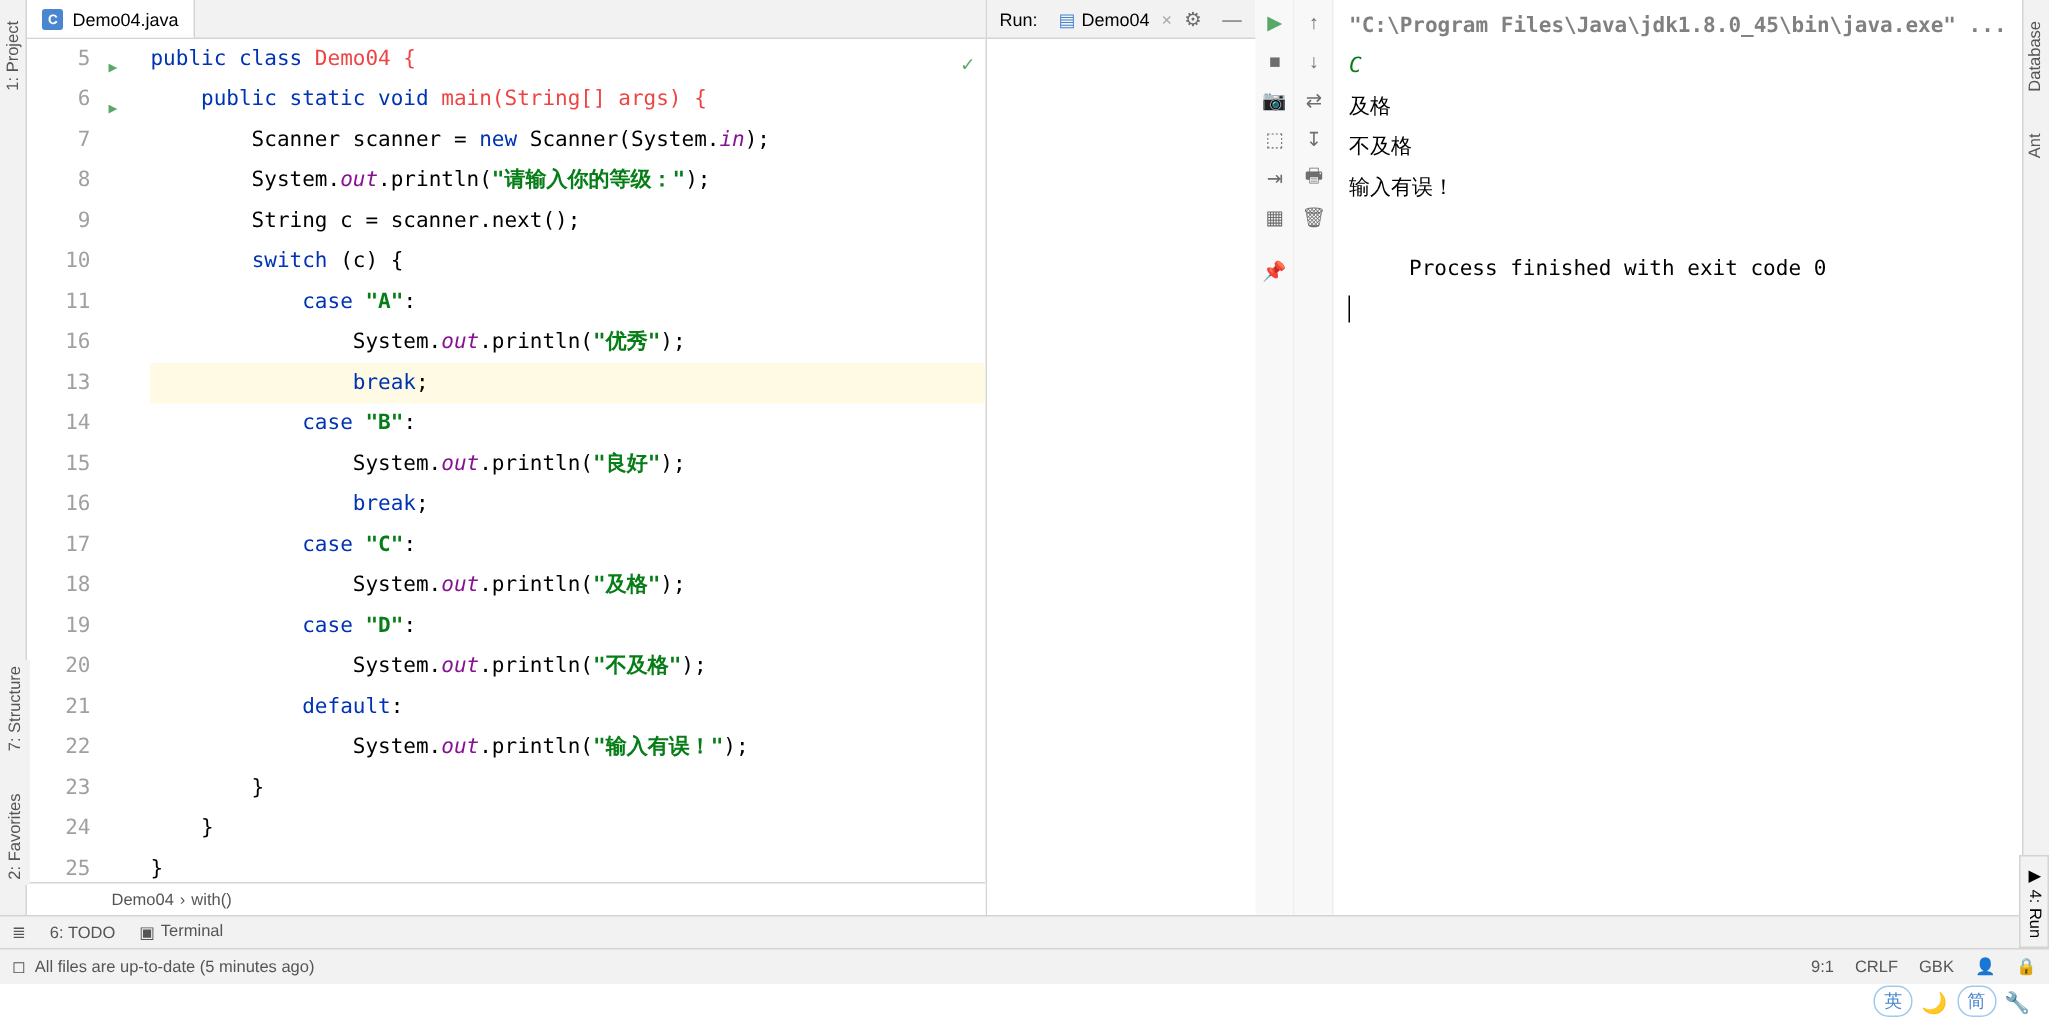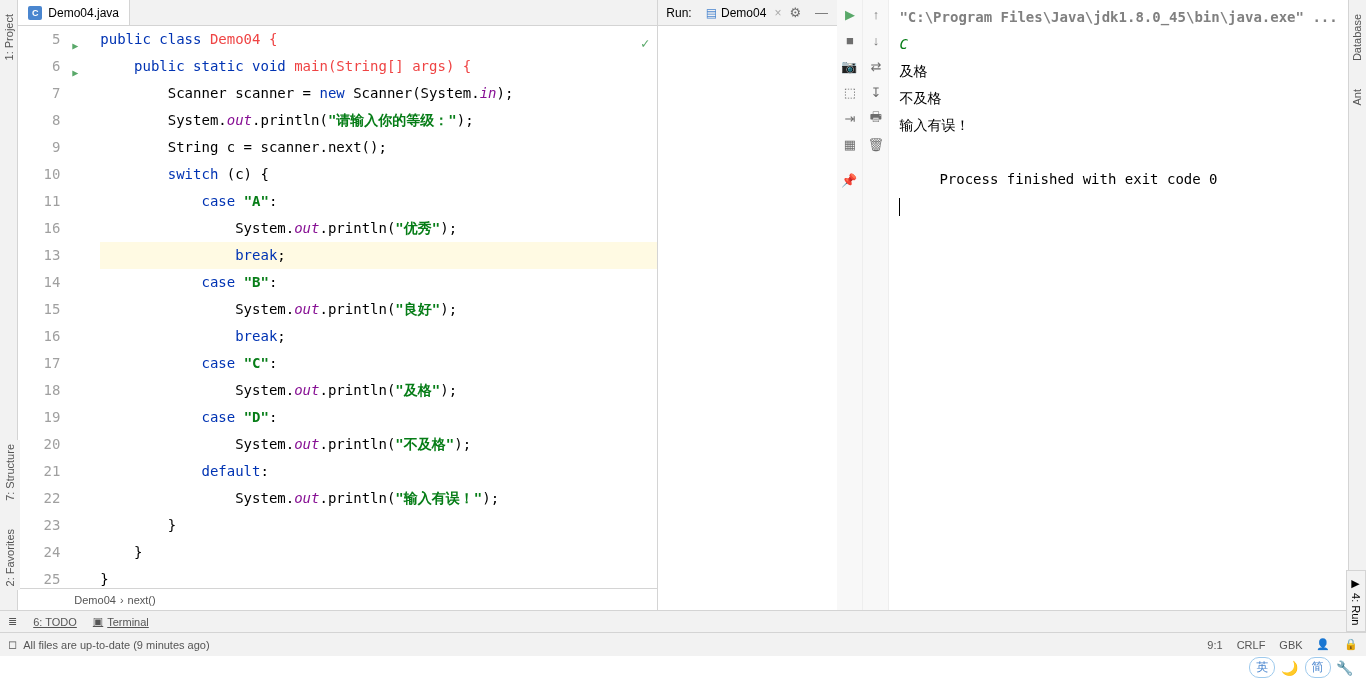--- a/index.html
+++ b/index.html
@@ -34,21 +34,21 @@
 .run-toolbar-col2 { width: 26px; background: #f8f8f8; border-right: 1px solid #eee; display: flex; flex-direction: column; align-items: center; padding-top: 6px; gap: 10px; }
 .tb-icon { width: 16px; height: 16px; display: flex; align-items: center; justify-content: center; color: #6e6e6e; cursor: pointer; font-size: 13px; }
 .tb-icon.green { color: #59a869; }
 .console { flex: 1; font-family: Consolas, Monaco, monospace; font-size: 14px; line-height: 27px; padding: 4px 10px; white-space: pre; }
 .console-cmd { color: #808080; font-weight: bold; }
 .console-in { color: #067d17; font-style: italic; }
 .console-exit { color: #000; margin-left: 40px; }
 .cursor-line { display: inline-block; width: 1px; height: 18px; background: #000; vertical-align: middle; }
 .right-sidebar { width: 20px; background: #f2f2f2; border-left: 1px solid #d4d4d4; display: flex; flex-direction: column; align-items: center; padding-top: 10px; gap: 20px; }
 .bottom-tabs { height: 22px; background: #f2f2f2; border-top: 1px solid #d4d4d4; display: flex; align-items: center; padding: 0 8px; gap: 16px; font-size: 11px; color: #555; }
-.bottom-tab { display: flex; align-items: center; gap: 4px; cursor: pointer; text-decoration: underline; }
+.bottom-tab { display: flex; align-items: flex-start; gap: 4px; cursor: pointer; }
 .status-bar { height: 24px; background: #f2f2f2; border-top: 1px solid #d4d4d4; display: flex; align-items: center; justify-content: space-between; padding: 0 8px; font-size: 11px; color: #555; }
 .status-right { display: flex; align-items: center; gap: 14px; }
 .run-side-tab { position: absolute; right: 0; bottom: 48px; width: 20px; background: #f2f2f2; border: 1px solid #d4d4d4; writing-mode: vertical-rl; padding: 6px 2px; font-size: 11px; cursor: pointer; }
 .ime-widget { position: absolute; right: 12px; bottom: 2px; display: flex; gap: 6px; align-items: center; font-size: 14px; }
 .ime-badge { background: #fff; border: 1px solid #9ecaed; border-radius: 10px; padding: 1px 6px; color: #4a86cf; font-size: 12px; }
 </style>
 </head>
 <body>
 
 <div class="top-section">
@@ -86,21 +86,21 @@
           <div class="gutter-row">22</div>
           <div class="gutter-row">23</div>
           <div class="gutter-row">24</div>
           <div class="gutter-row">25</div>
         </div>
       <div class="code-area" id="code"><div class="code-line"><span class="kw">public class</span><span class="cls"> Demo04 {</span></div><div class="code-line"><span>    </span><span class="kw">public static void</span><span class="cls"> main(String[] args) {</span></div><div class="code-line"><span>        Scanner scanner = </span><span class="kw">new</span><span> Scanner(System.</span><span class="fld">in</span><span>);</span></div><div class="code-line"><span>        System.</span><span class="fld">out</span><span>.println(</span><span class="str">"请输入你的等级："</span><span>);</span></div><div class="code-line"><span>        String c = scanner.next();</span></div><div class="code-line"><span>        </span><span class="kw">switch</span><span> (c) {</span></div><div class="code-line"><span>            </span><span class="kw">case</span><span> </span><span class="str">"A"</span><span>:</span></div><div class="code-line"><span>                System.</span><span class="fld">out</span><span>.println(</span><span class="str">"优秀"</span><span>);</span></div><div class="code-line highlight-line"><span>                </span><span class="kw">break</span><span>;</span></div><div class="code-line"><span>            </span><span class="kw">case</span><span> </span><span class="str">"B"</span><span>:</span></div><div class="code-line"><span>                System.</span><span class="fld">out</span><span>.println(</span><span class="str">"良好"</span><span>);</span></div><div class="code-line"><span>                </span><span class="kw">break</span><span>;</span></div><div class="code-line"><span>            </span><span class="kw">case</span><span> </span><span class="str">"C"</span><span>:</span></div><div class="code-line"><span>                System.</span><span class="fld">out</span><span>.println(</span><span class="str">"及格"</span><span>);</span></div><div class="code-line"><span>            </span><span class="kw">case</span><span> </span><span class="str">"D"</span><span>:</span></div><div class="code-line"><span>                System.</span><span class="fld">out</span><span>.println(</span><span class="str">"不及格"</span><span>);</span></div><div class="code-line"><span>            </span><span class="kw">default</span><span>:</span></div><div class="code-line"><span>                System.</span><span class="fld">out</span><span>.println(</span><span class="str">"输入有误！"</span><span>);</span></div><div class="code-line"><span>        }</span></div><div class="code-line"><span>    }</span></div><div class="code-line"><span>}</span></div></div>
     </div>
     <div class="breadcrumb">
       <span>Demo04</span>
       <span>›</span>
-      <span>next()</span>
+      <span>with()</span>
     </div>
   </div>
 
   <div class="run-panel">
     <div class="run-header">
       <div class="run-header-left">
         <span>Run:</span>
         <div class="run-tab">
           <span style="color:#4a86cf">▤</span>
           <span>Demo04</span>
@@ -154,21 +154,21 @@
     </div>
   <div class="bottom-tab">
     <span>▣</span>
     <span>Terminal</span>
   </div>
 </div>
 
 <div class="status-bar">
   <div style="display:flex;align-items:center;gap:6px">
     <span>◻</span>
-    <span>All files are up-to-date (9 minutes ago)</span>
+    <span>All files are up-to-date (5 minutes ago)</span>
   </div>
   <div class="status-right">
     <span>9:1</span>
     <span>CRLF</span>
     <span>GBK</span>
     <span>👤</span>
     <span>🔒</span>
   </div>
 </div>
 

